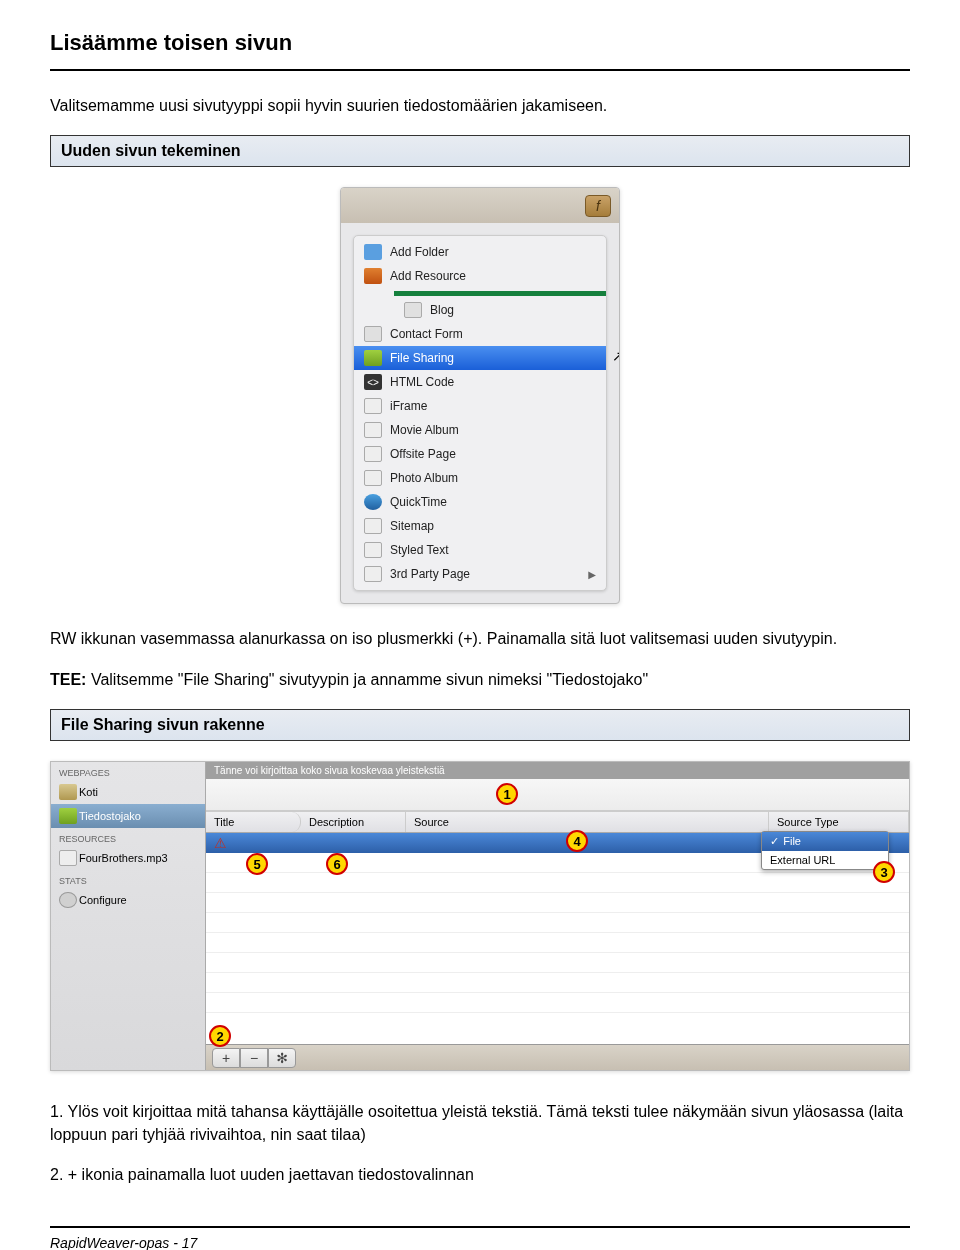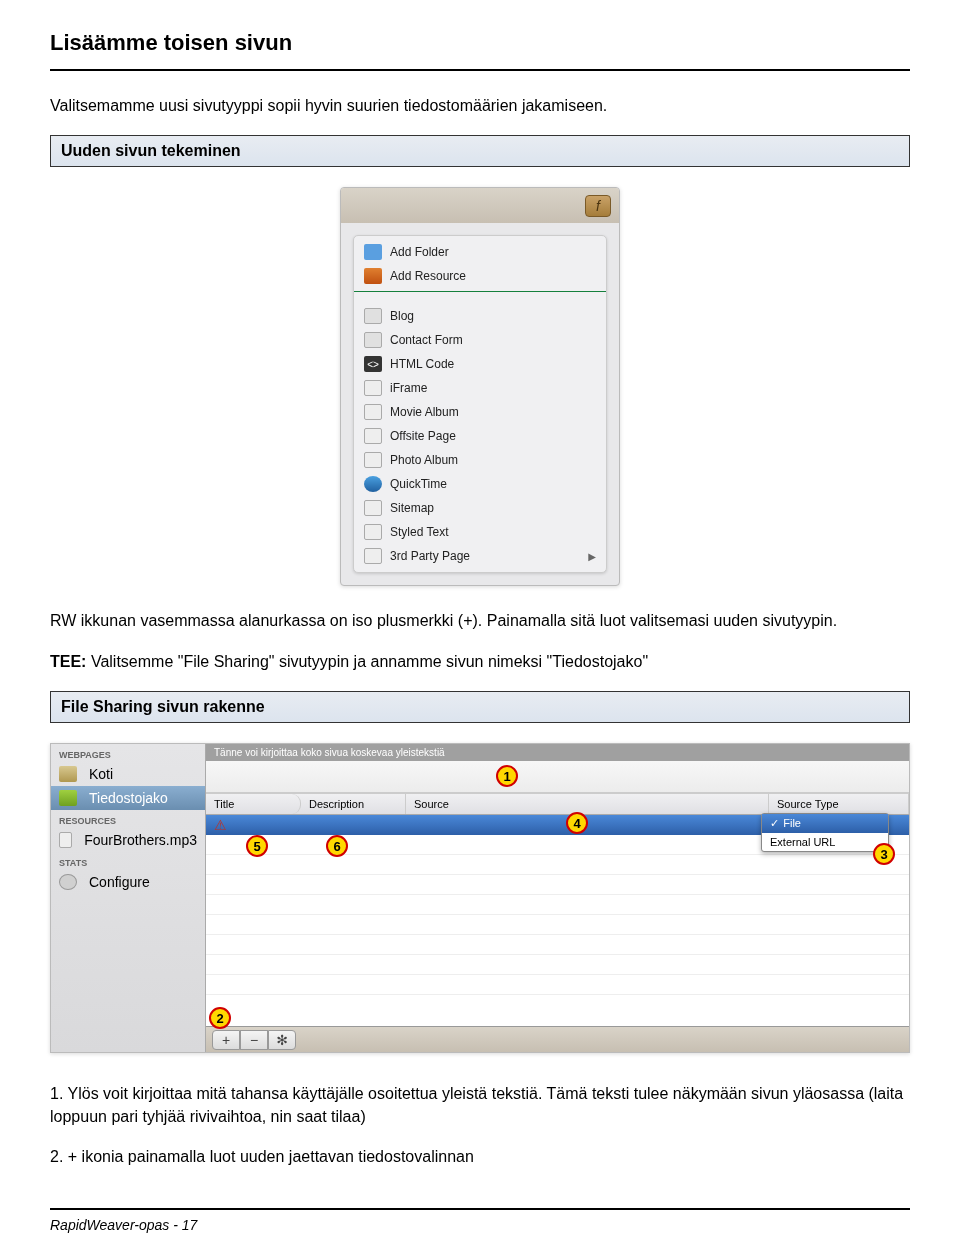--- a/index.html
+++ b/index.html
@@ -73,21 +73,21 @@
     box-shadow: 0 1px 3px rgba(0,0,0,0.15);
   }
   .menu-item {
     display: flex;
     align-items: center;
     padding: 4px 10px;
     font-size: 12px;
     color: #222;
     gap: 8px;
   }
-  .menu-item.sep-above { border-top: 1px solid #15803d; margin-top: 3px; padding-top: 16px; }
+  .menu-item.sep-above { border-top: 5px solid #15803d; margin-top: 3px; padding-top: 6px; margin-left: 40px; }
   .menu-item.selected {
     background: linear-gradient(#4a8ff0, #1a5fd8);
     color: #fff;
   }
   .mi-icon {
     width: 18px;
     height: 16px;
     border-radius: 2px;
     display: flex;
     align-items: center;
@@ -136,29 +136,29 @@
   .s2-sidebar {
     width: 155px;
     background: linear-gradient(#e5e5e7, #d9d9db);
     border-right: 1px solid #aaa;
     display: flex;
     flex-direction: column;
   }
   .sb-header {
     font-size: 9px;
     color: #666;
-    font-weight: bold;
+    font-weight: normal;
     padding: 6px 8px 2px 8px;
   }
   .sb-item {
     display: flex;
     align-items: center;
     padding: 4px 8px;
-    gap: 12px;
-    font-size: 14px;
+    gap: 2px;
+    font-size: 11px;
   }
   .sb-item.selected {
     background: linear-gradient(#8aaed0, #6a8eb0);
     color: #fff;
   }
   .sb-icon {
     width: 18px;
     height: 16px;
     border-radius: 2px;
   }
@@ -294,20 +294,24 @@
       <span>Add Resource</span>
     </div>
     <div class="menu-item sep-above">
       <span class="mi-icon ic-blog"></span>
       <span>Blog</span>
     </div>
     <div class="menu-item">
       <span class="mi-icon ic-contact"></span>
       <span>Contact Form</span>
     </div>
+    <div class="menu-item selected cursor">
+      <span class="mi-icon ic-fileshare"></span>
+      <span>File Sharing</span>
+    </div>
     <div class="menu-item">
       <span class="mi-icon ic-html">&lt;&gt;</span>
       <span>HTML Code</span>
     </div>
     <div class="menu-item">
       <span class="mi-icon ic-iframe"></span>
       <span>iFrame</span>
     </div>
     <div class="menu-item">
       <span class="mi-icon ic-movie"></span>

